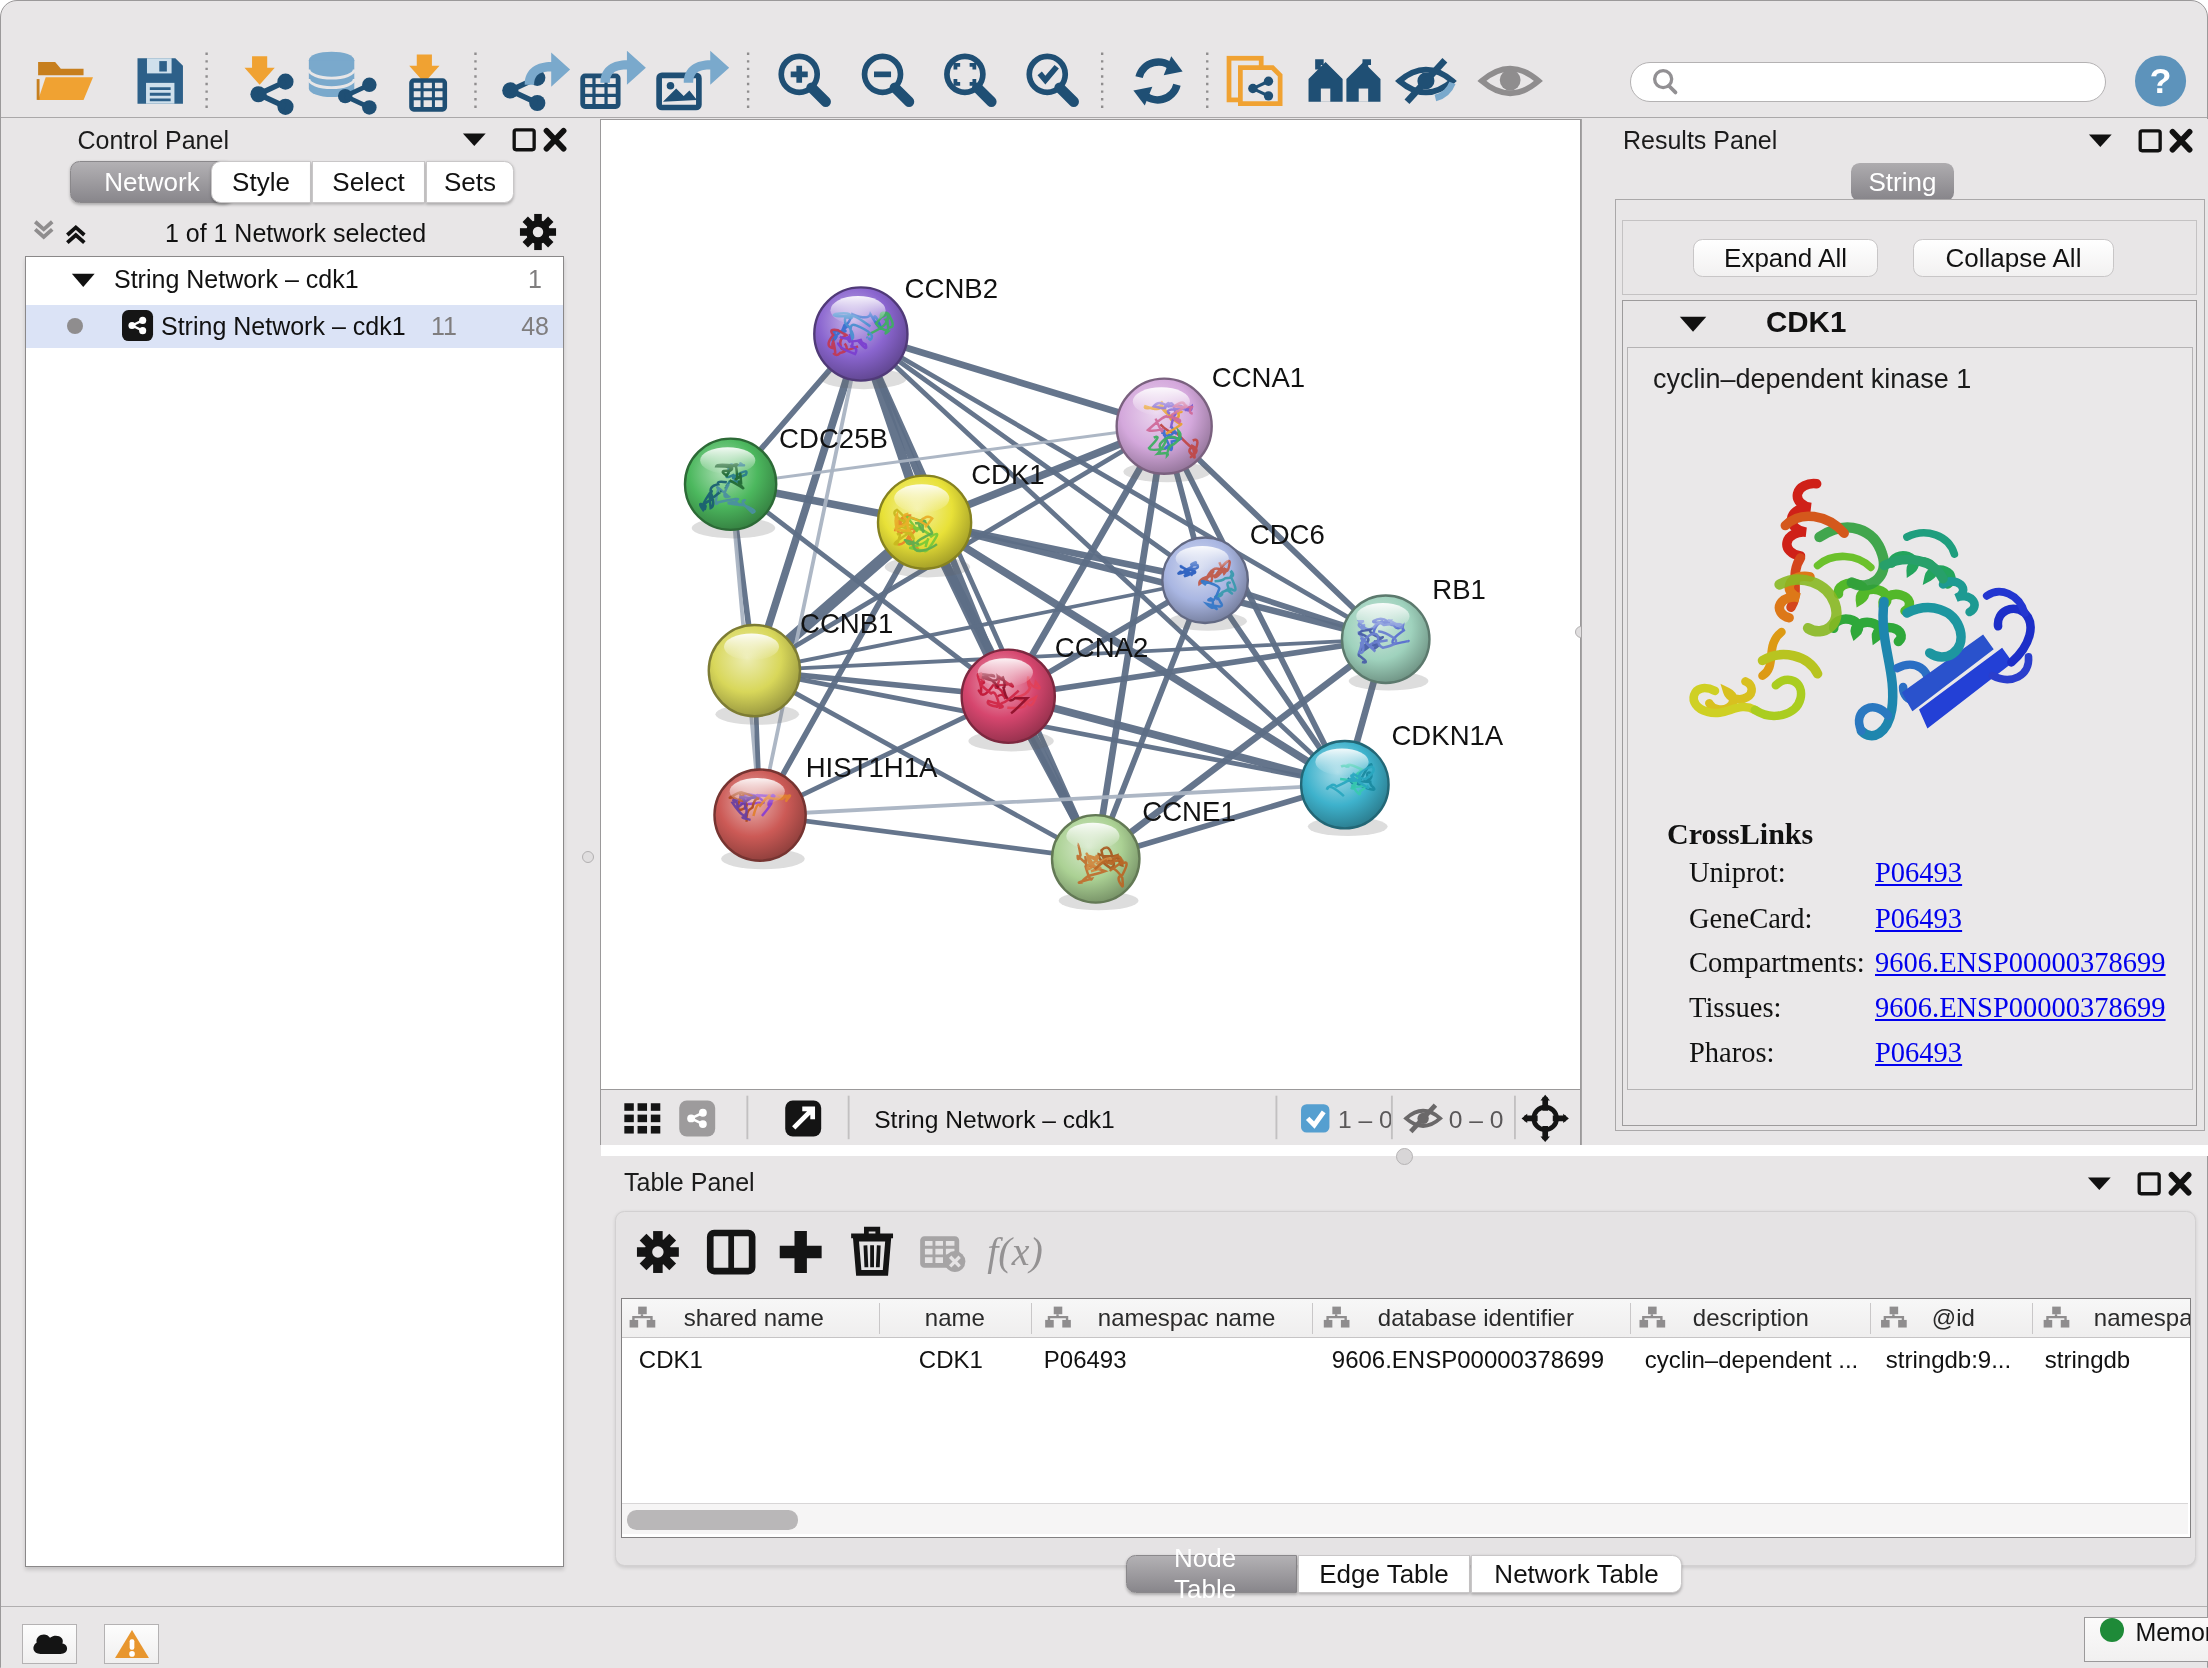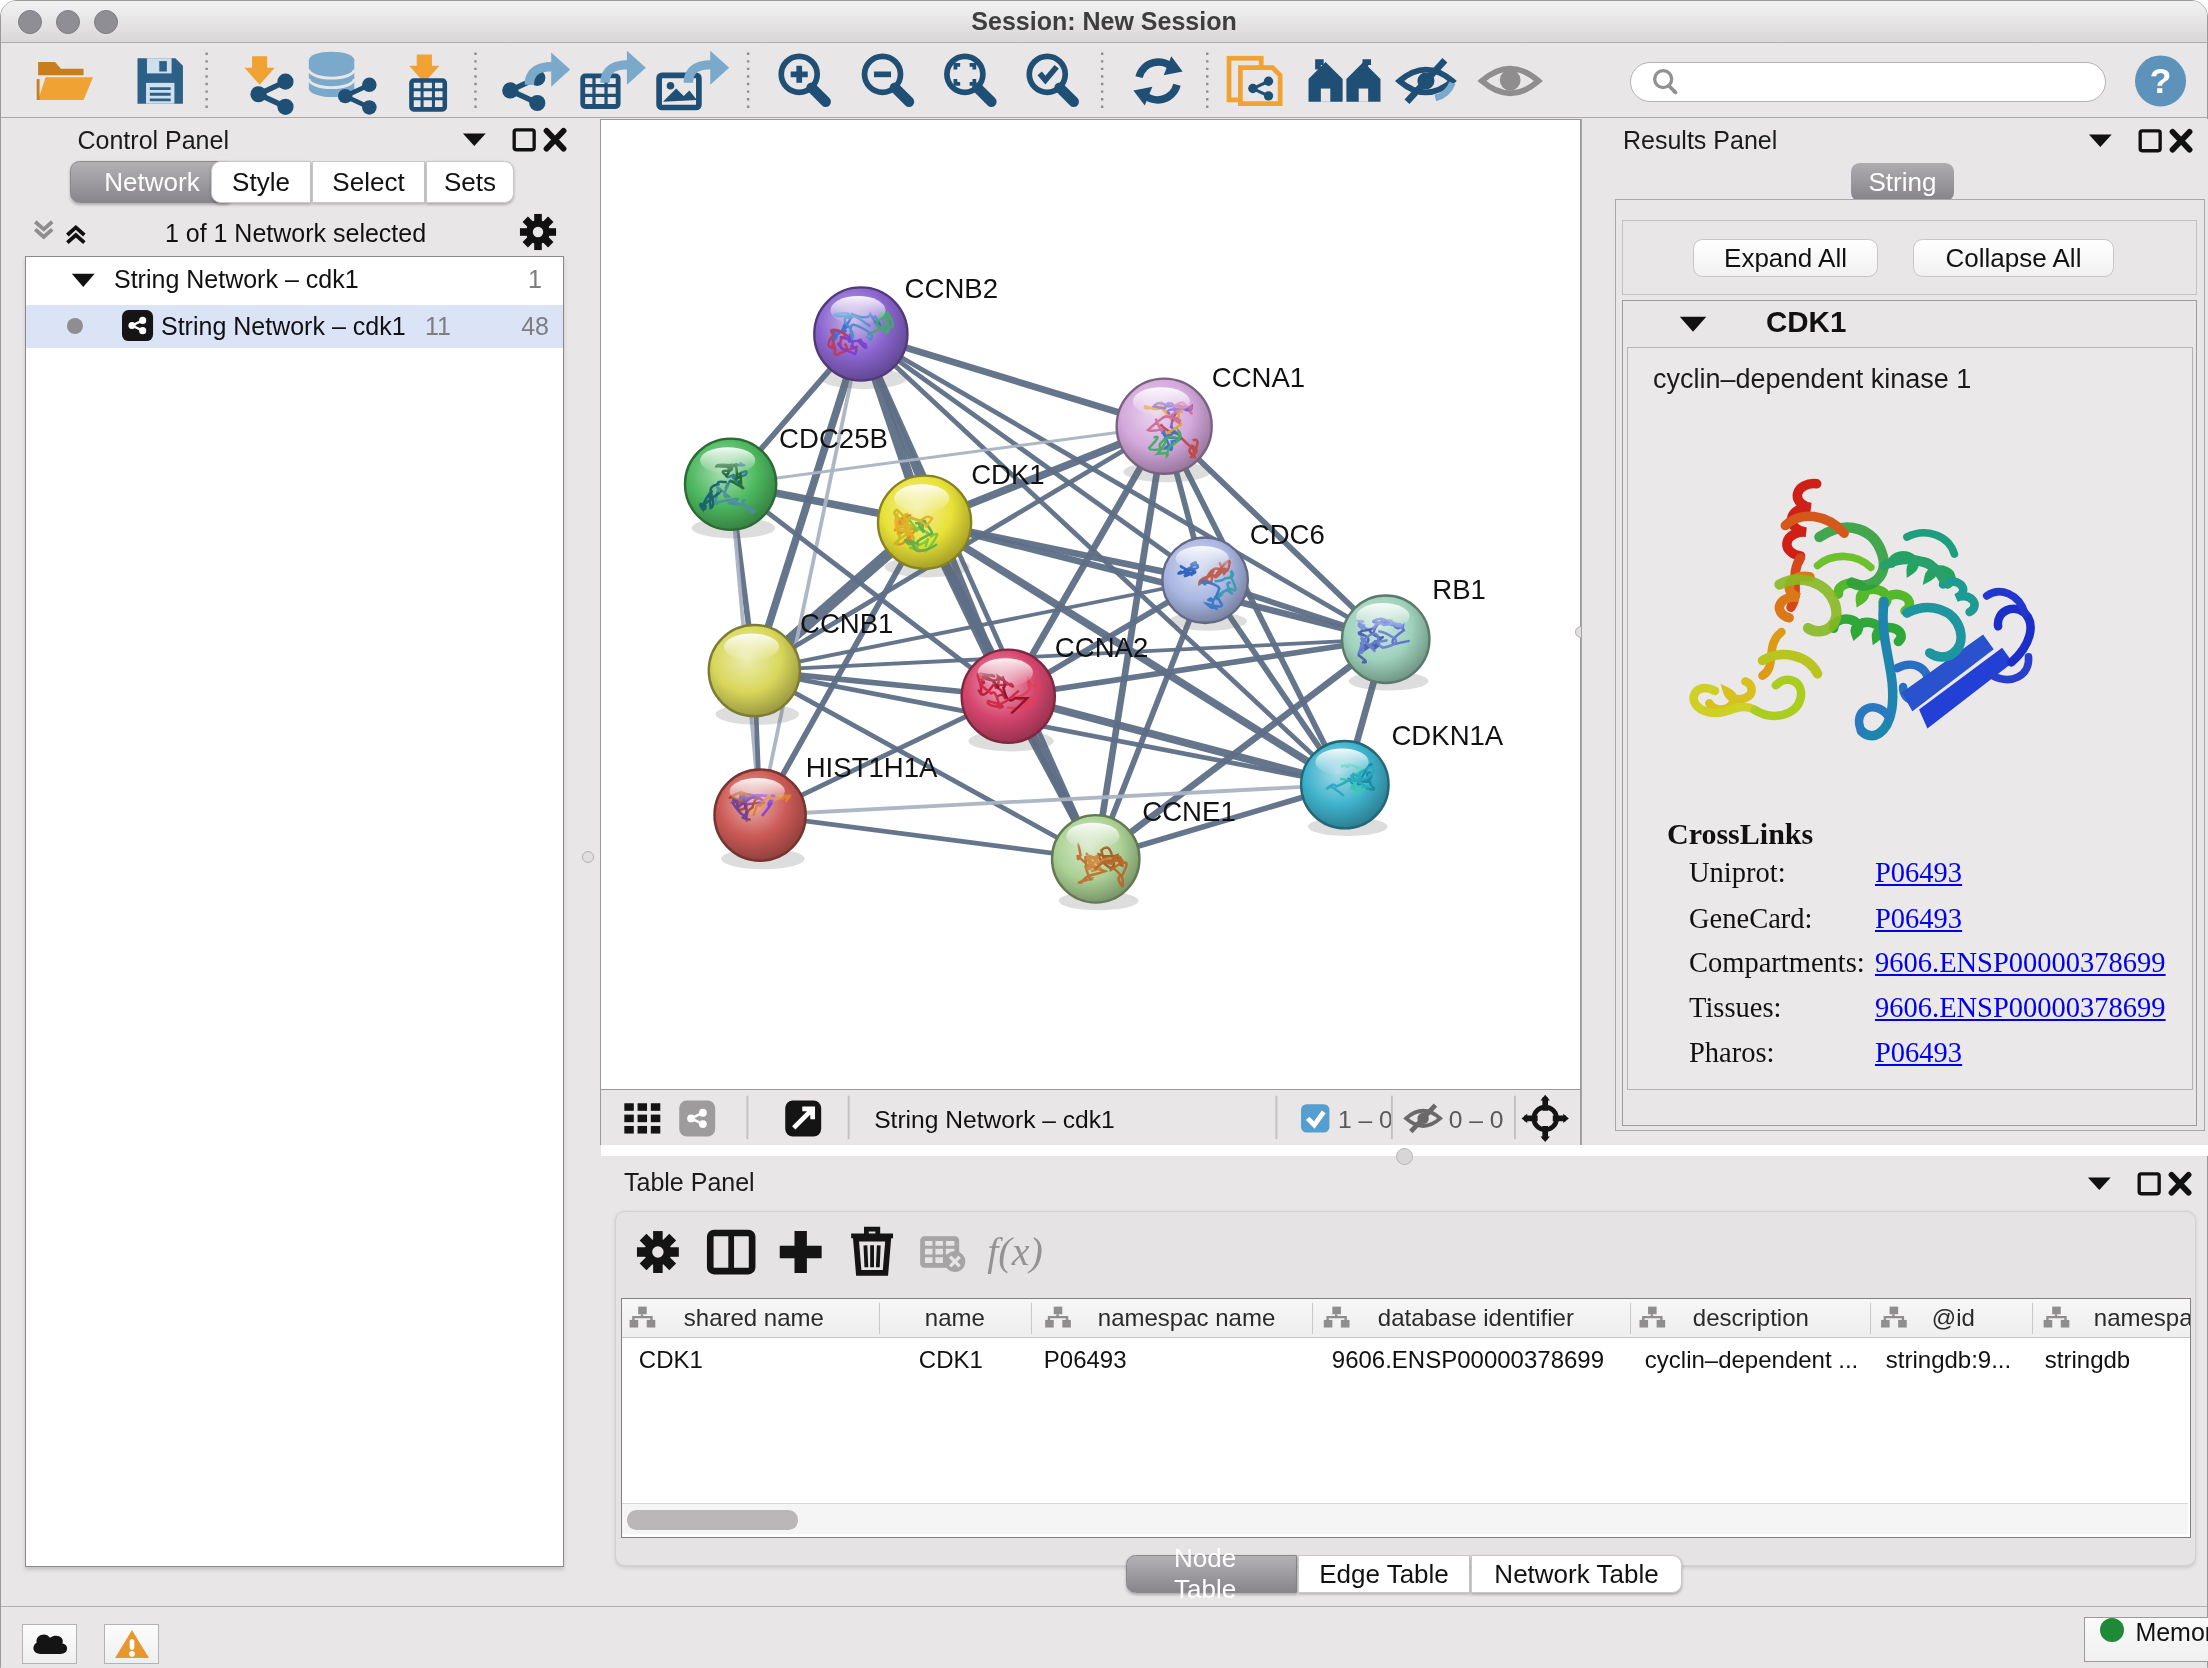--- a/index.html
+++ b/index.html
@@ -53,26 +53,20 @@
   
   .statusbar{position:absolute;left:0;top:1605px;width:100%;height:64px;
     background:#e8e6e7;border-top:1.9px solid #b1afb0;}
   .sbtn{position:absolute;top:17px;width:55px;height:40px;background:linear-gradient(#fdfdfd,#f0efef);
     border:1.9px solid #b4b2b3;display:flex;align-items:center;justify-content:center;}
 </style>
 </head>
 <body>
 <div class="win">
 
-  <div class="titlebar">
-    <div class="tl" style="left:17px;"></div>
-    <div class="tl" style="left:55px;"></div>
-    <div class="tl" style="left:93px;"></div>
-    <div class="title">Session: New Session</div>
-  </div>
 
   <div class="toolbar" id="toolbar">
   <svg width="2208" height="71" style="position:absolute;left:0;top:0;" viewBox="0 0 2322 75">
     <defs>
       <g id="shareg">
         <circle cx="-16" cy="0" r="9" fill="#1f4f74"></circle>
         <circle cx="14" cy="-14" r="9" fill="#1f4f74"></circle>
         <circle cx="14" cy="14" r="9" fill="#1f4f74"></circle>
         <path d="M-16 0 L14 -14 M-16 0 L14 14" stroke="#1f4f74" stroke-width="6"></path>
       </g>
@@ -269,21 +263,21 @@
         <svg class="abs" width="32" height="32" style="left:96px;top:4.8px;" viewBox="0 0 34 34">
           <rect x="0" y="0" width="33" height="33" rx="7" fill="#151515"></rect>
           <g transform="translate(16.5,16.5) scale(0.42)">
             <circle cx="-14" cy="0" r="9" fill="#fff"></circle>
               <circle cx="13" cy="-13" r="9" fill="#fff"></circle>
             <circle cx="13" cy="13" r="9" fill="#fff"></circle>
             <path d="M-14 0 L13 -13 M-14 0 L13 13" stroke="#fff" stroke-width="6"></path>
           </g>
         </svg>
         <div class="abs" style="left:135px;top:6.7px;font-size:25px;color:#111;">String Network – cdk1</div>
-        <div class="abs" style="left:399px;top:6.7px;width:38px;text-align:left;font-size:25px;color:#7f7d7e;">11</div>
+        <div class="abs" style="left:399px;top:6.7px;width:38px;text-align:center;font-size:25px;color:#7f7d7e;">11</div>
         <div class="abs" style="left:485px;top:6.7px;width:38px;text-align:right;font-size:25px;color:#7f7d7e;">48</div>
       </div>
     </div>
   </div>
 
   <div class="canvas" id="canvas"></div>
 <svg class="abs" width="977" height="967" style="left:601px;top:120px;" viewBox="0 0 1027 1017">
 <defs>
 <linearGradient id="gloss" x1="0" y1="0" x2="0" y2="1">
           <stop offset="0%" stop-color="rgba(255,255,255,0.92)"></stop>

